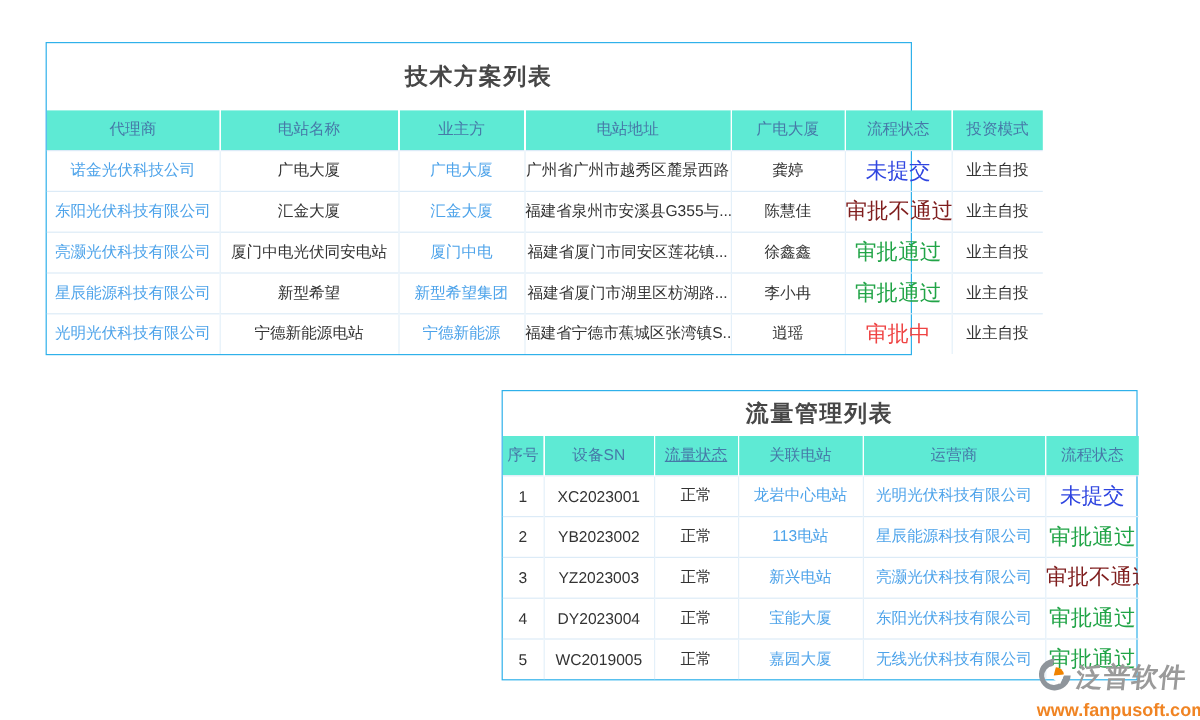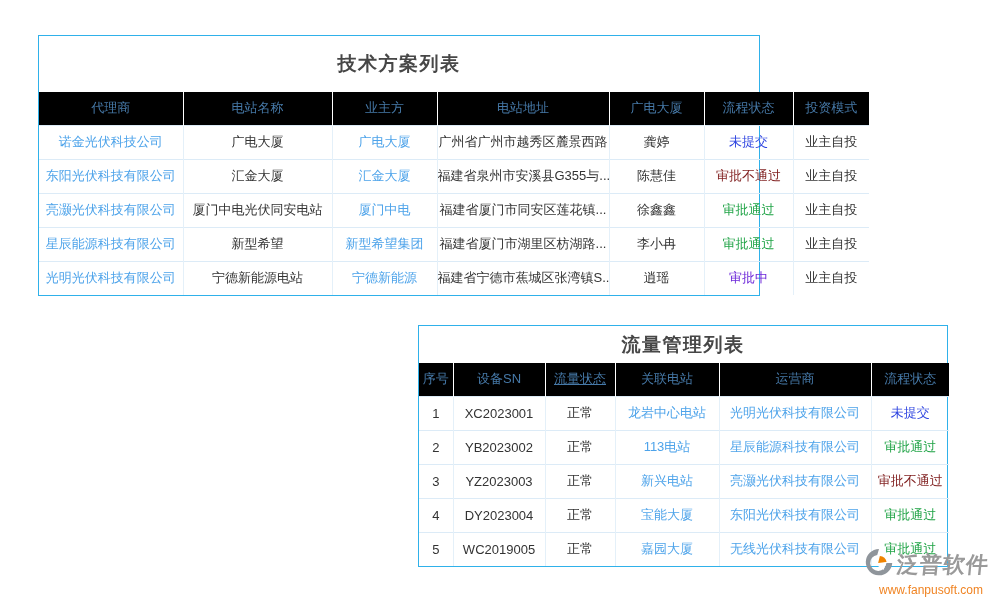--- a/index.html
+++ b/index.html
@@ -18,50 +18,50 @@
   #tech-card { left: 38px; top: 35px; width: 722px; }
   #flow-card { left: 418px; top: 325px; width: 530px; }
   .card-title {
     display: flex; align-items: center; justify-content: center;
     font-weight: bold; color: #474747; font-size: 19px; letter-spacing: 1.5px;
   }
   #tech-card .card-title { height: 56px; }
   #flow-card .card-title { height: 37px; }
   table { width: 100%; border-collapse: collapse; table-layout: fixed; }
   thead th {
-    background: #000000; color: #4679a8;
+    background: #5eead4; color: #4679a8;
     font-weight: normal; font-size: 13px; height: 33px;
     text-align: center; border-left: 1px solid #ffffff;
     overflow: hidden; white-space: nowrap;
   }
   thead th:first-child { border-left: none; }
   tbody td {
     height: 34px; text-align: center; vertical-align: middle;
     font-size: 13px; color: #333333;
     border-top: 1px solid #dcebf7; border-left: 1px solid #e4f0f9;
     overflow: hidden; white-space: nowrap;
   }
   tbody td:first-child { border-left: none; }
   td.link { color: #4da3ea; cursor: pointer; }
-  td.status { font-size: 13px; }
+  td.status { font-size: 18px; }
   td.status.blue   { color: #2f45e0; }
   td.status.red    { color: #7f1d1d; }
   td.status.green  { color: #21a447; }
-  td.status.orange { color: #6d28d9; }
+  td.status.orange { color: #ef4444; }
   #watermark {
     position: absolute; left: 864px; top: 547px; width: 134px;
     z-index: 5; line-height: 1;
   }
   .wm-top { display: flex; align-items: center; }
   .wm-brand {
     color: #9a9a9a; font-weight: bold; font-size: 22px;
     letter-spacing: 1px; transform: skewX(-6deg); white-space: nowrap;
   }
   .wm-url {
-    color: #f08423; font-size: 12px; font-weight: normal;
+    color: #f08423; font-size: 15px; font-weight: bold;
     text-align: center; margin-top: 2px; white-space: nowrap;
   }
 </style>
 </head>
 <body>
 
 <section class="card" id="tech-card">
   <div class="card-title">技术方案列表</div>
   <table id="tech-table">
     <thead>

